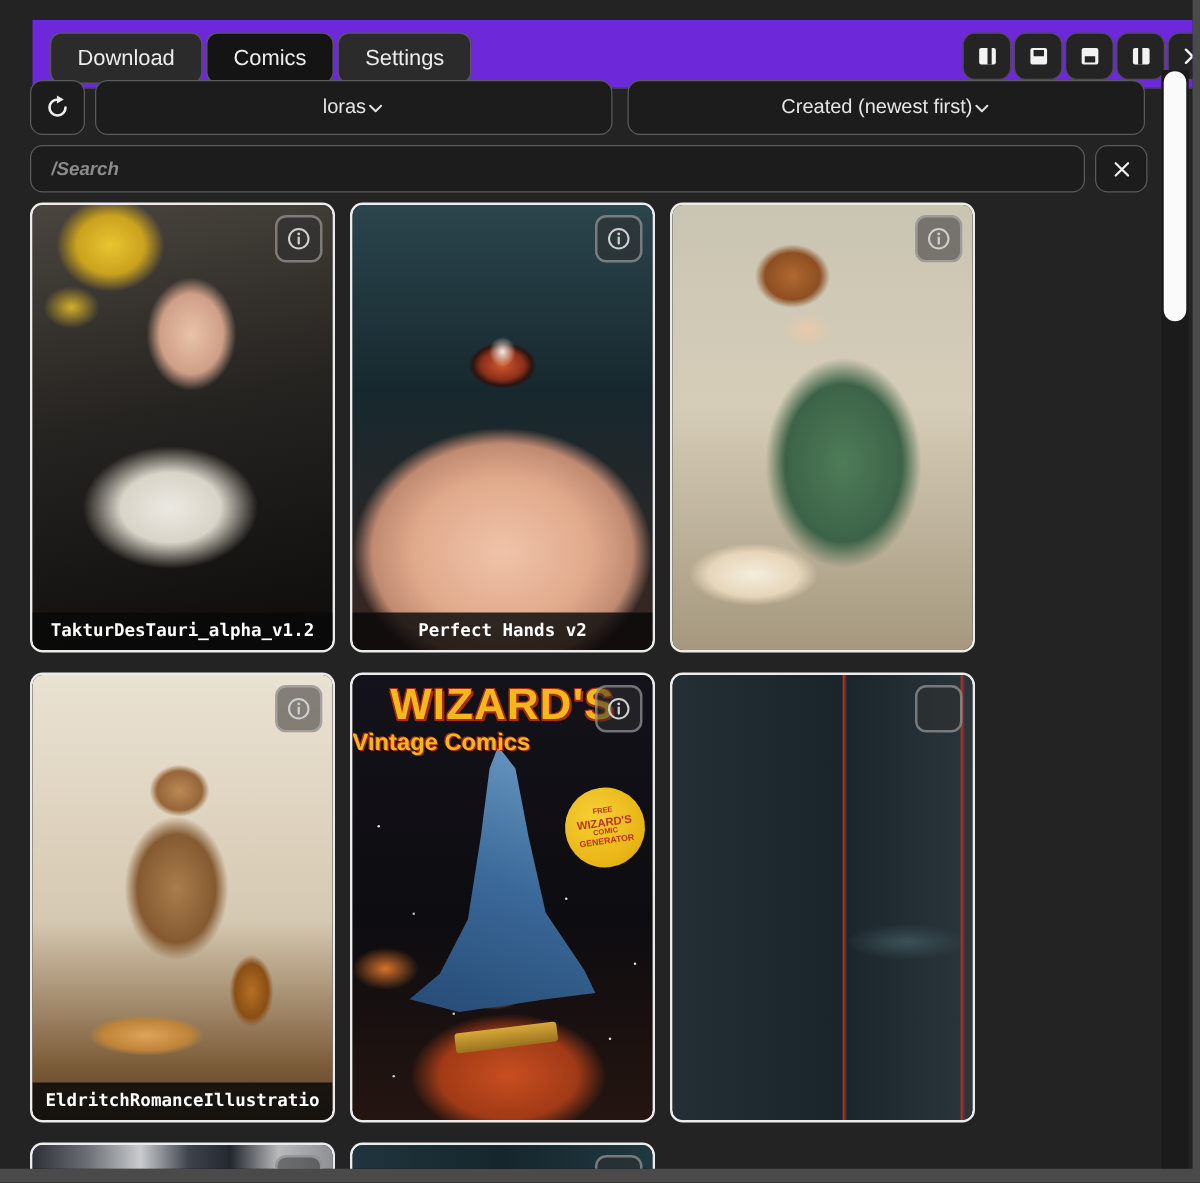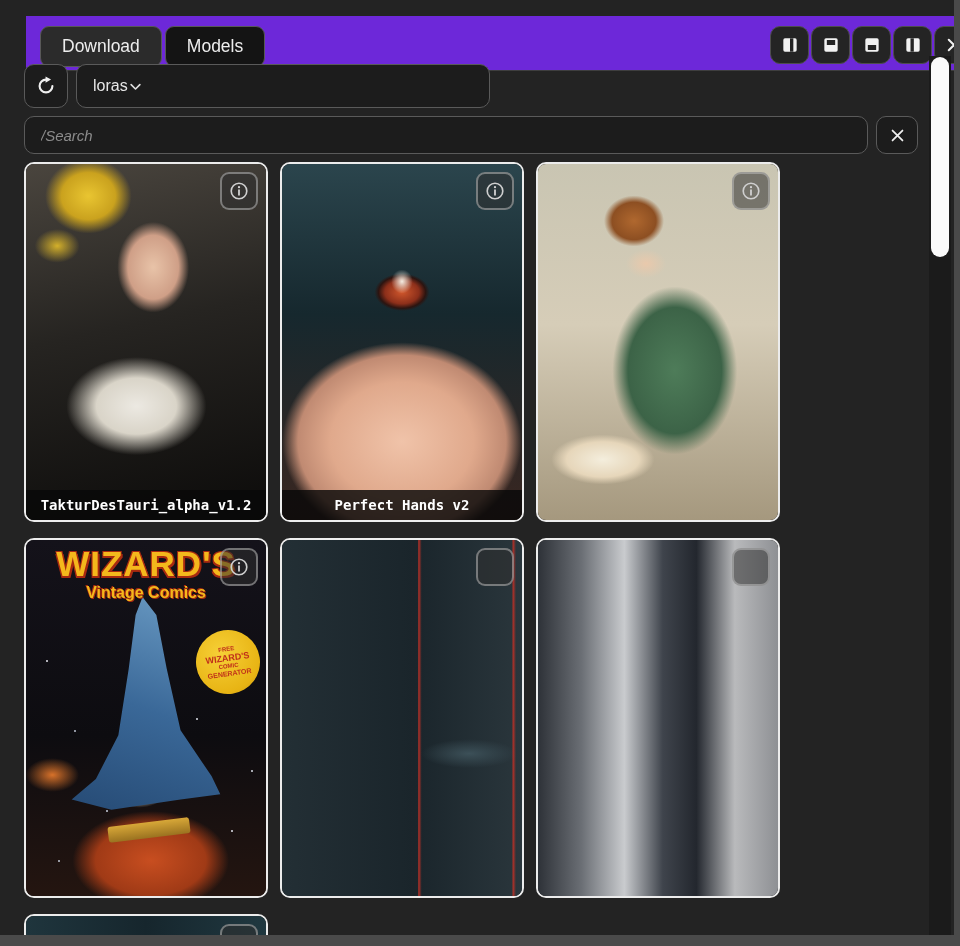--- a/index.html
+++ b/index.html
@@ -24,27 +24,27 @@
   .winbtns { position:absolute; right:7px; top:10px; display:flex; gap:2px; }
   .winbtn {
     width:39px; height:38px; border:1px solid #4d4d4d; border-radius:10px;
     background:#242424; display:flex; align-items:center; justify-content:center;
   }
   .winbtn svg { display:block; }
 
   
   .control { background:#1c1c1c; border:1px solid #5a5a5a; border-radius:10px; color:#e6e6e6; }
   .refresh-btn { position:absolute; left:24px; top:64px; width:44px; height:44px; display:flex; align-items:center; justify-content:center; }
-  .select { position:absolute; top:64px; height:44px; display:flex; align-items:center; justify-content:flex-start; padding:0 16px; font-size:16px; }
+  .select { position:absolute; top:64px; height:44px; display:flex; align-items:center; justify-content:center; padding:0 16px; font-size:16px; }
   .select.model-type { left:76px;  width:414px; }
   .select.sort       { left:502px; width:414px; }
   .search-input {
     position:absolute; left:24px; top:116px; width:844px; height:38px;
     padding:0 16px; font-size:15px; outline:none;
-    font-family:"Liberation Sans", sans-serif; color:#fde047;
+    font-family:"Liberation Sans", sans-serif; color:#fde047;font-weight:bold;
   }
   .search-input::placeholder { color:#8b8b8b; font-style:italic; }
   .clear-btn { position:absolute; left:876px; top:116px; width:42px; height:38px; display:flex; align-items:center; justify-content:center; }
 
   
   .scroll-track { position:absolute; top:56px; right:3px; width:22px; bottom:0; background:#1b1b1b; }
   .scroll-thumb { position:absolute; left:2px; top:1px; width:18px; height:200px; background:#fafafa; border-radius:9px; }
 
   
   .grid {
@@ -107,21 +107,21 @@
     linear-gradient(180deg, #14121a 0%, #0d0c10 55%, #241510 100%); }
   .stars { position:absolute; width:2px; height:2px; left:20px; top:120px; background:#e8e8f0; border-radius:50%;
     box-shadow: 190px 18px 0 #cfd4e0, 150px 58px 0 #dfe2ea, 28px 70px 0 #bcc2d0, 205px 110px 0 #d8dce6,
                 60px 150px 0 #c8cedc, 185px 170px 0 #e2e5ee, 12px 200px 0 #c2c8d6; }
   .wiz-hat { position:absolute; left:14%; top:16%; width:72%; height:72%;
     background:linear-gradient(200deg, #6fa0c8 0%, #3a6898 45%, #1f4068 100%);
     clip-path:polygon(48% 0, 56% 7%, 62% 28%, 70% 52%, 88% 70%, 93% 77%, 70% 79%, 30% 83%, 7% 79%, 21% 71%, 34% 54%, 40% 28%, 44% 7%); }
   .wiz-band { position:absolute; left:34%; bottom:58px; width:34%; height:16px; background:linear-gradient(180deg,#d8a838,#9a7220); transform:rotate(-7deg); border-radius:3px; }
   .wiz-title { position:absolute; top:4px; left:0; right:0; text-align:center; font-weight:bold; font-size:35px; letter-spacing:1px; color:#f4b81c;
     text-shadow:2px 2px 0 #a82a10, -1px -1px 0 #a82a10, 1px -1px 0 #a82a10, -1px 2px 0 #a82a10; }
-  .wiz-sub { position:absolute; top:44px; left:0; right:0; text-align:center; font-weight:bold; font-size:16px; color:#f4b81c;
+  .wiz-sub { position:absolute; top:44px; left:0; right:0; text-align:left; font-weight:bold; font-size:19px; color:#f4b81c;
     text-shadow:1px 1px 0 #a82a10, -1px -1px 0 #a82a10; }
   .wiz-badge { position:absolute; top:90px; right:6px; width:64px; height:64px; border-radius:50%;
     background:radial-gradient(circle at 40% 35%, #f6d037, #e8b414 70%, #c89410 100%);
     transform:rotate(-8deg); display:flex; flex-direction:column; align-items:center; justify-content:center;
     color:#c0301a; font-weight:bold; text-align:center; line-height:1.15; }
   .wiz-badge .b1 { font-size:6px; } .wiz-badge .b2 { font-size:9px; }
   .wiz-badge .b3 { font-size:6px; } .wiz-badge .b4 { font-size:7px; }
 
   .img-sliver1 { background:
     linear-gradient(90deg, rgba(0,0,0,0) 56.5%, #b03028 57%, rgba(0,0,0,0) 58.2%, rgba(0,0,0,0) 95.8%, #b03028 96.3%, rgba(0,0,0,0) 97.5%),
@@ -137,21 +137,24 @@
 <body>
 
 <div class="app">
 
   <div class="header">
     <div class="tabs">
       <div class="tab">
           <span>Download</span>
         </div>
       <div class="tab active">
-          <span>Models</span>
+          <span>Comics</span>
+        </div>
+      <div class="tab">
+          <span>Settings</span>
         </div>
     </div>
     <div class="winbtns">
       <div class="winbtn">
         <svg width="20" height="20" viewBox="0 0 24 24">
           <rect x="4" y="4" width="16" height="16" rx="2" fill="#f2f2f2"></rect>
             <rect x="12" y="4" width="4" height="16" fill="#242424"></rect>
         </svg>
       </div>
       <div class="winbtn">
@@ -185,20 +188,26 @@
       <path d="M12 5 a7 7 0 1 0 7 7" stroke="#efefef" stroke-width="2.3" fill="none" stroke-linecap="round"></path>
       <path d="M11.5 1.6 L17.5 5 L11.5 8.4 Z" fill="#efefef"></path>
     </svg>
   </div>
   <div class="control select model-type" role="combobox">
     <span>loras</span>
     <svg width="15" height="15" viewBox="0 0 24 24">
       <path d="M5 9 L12 16 L19 9" stroke="#e0e0e0" stroke-width="2.6" fill="none" stroke-linecap="round" stroke-linejoin="round"></path>
     </svg>
   </div>
+  <div class="control select sort" role="combobox">
+    <span>Created (newest first)</span>
+    <svg width="15" height="15" viewBox="0 0 24 24">
+      <path d="M5 9 L12 16 L19 9" stroke="#e0e0e0" stroke-width="2.6" fill="none" stroke-linecap="round" stroke-linejoin="round"></path>
+    </svg>
+  </div>
 
   <input class="control search-input" type="text" placeholder="/Search" style="">
   <div class="control clear-btn">
     <svg width="17" height="17" viewBox="0 0 24 24">
       <path d="M5 5 L19 19 M19 5 L5 19" stroke="#efefef" stroke-width="2.5" stroke-linecap="round" fill="none"></path>
     </svg>
   </div>
 
   <div class="grid">
 
@@ -231,20 +240,31 @@
       <div class="card-img img-rockwell"></div>
       <div class="info-btn">
         <svg width="22" height="22" viewBox="0 0 24 24">
           <circle cx="12" cy="12" r="8.5" stroke="#cfcfcf" stroke-width="1.8" fill="none"></circle>
           <path d="M12 11 L12 16.2" stroke="#cfcfcf" stroke-width="2" stroke-linecap="round"></path>
           <circle cx="12" cy="7.8" r="1.25" fill="#cfcfcf"></circle>
         </svg>
       </div>
     </div>
 
+    <div class="card">
+      <div class="card-img img-cat"></div>
+      <div class="info-btn">
+        <svg width="22" height="22" viewBox="0 0 24 24">
+          <circle cx="12" cy="12" r="8.5" stroke="#cfcfcf" stroke-width="1.8" fill="none"></circle>
+          <path d="M12 11 L12 16.2" stroke="#cfcfcf" stroke-width="2" stroke-linecap="round"></path>
+          <circle cx="12" cy="7.8" r="1.25" fill="#cfcfcf"></circle>
+        </svg>
+      </div>
+      <div class="card-label">EldritchRomanceIllustratio</div>
+    </div>
 
     <div class="card">
       <div class="card-img img-wizard">
         <div class="stars"></div>
         <div class="wiz-hat"></div>
         <div class="wiz-band"></div>
         <div class="wiz-title">WIZARD'S</div>
         <div class="wiz-sub">Vintage Comics</div>
         <div class="wiz-badge">
           <span class="b1">FREE</span>

